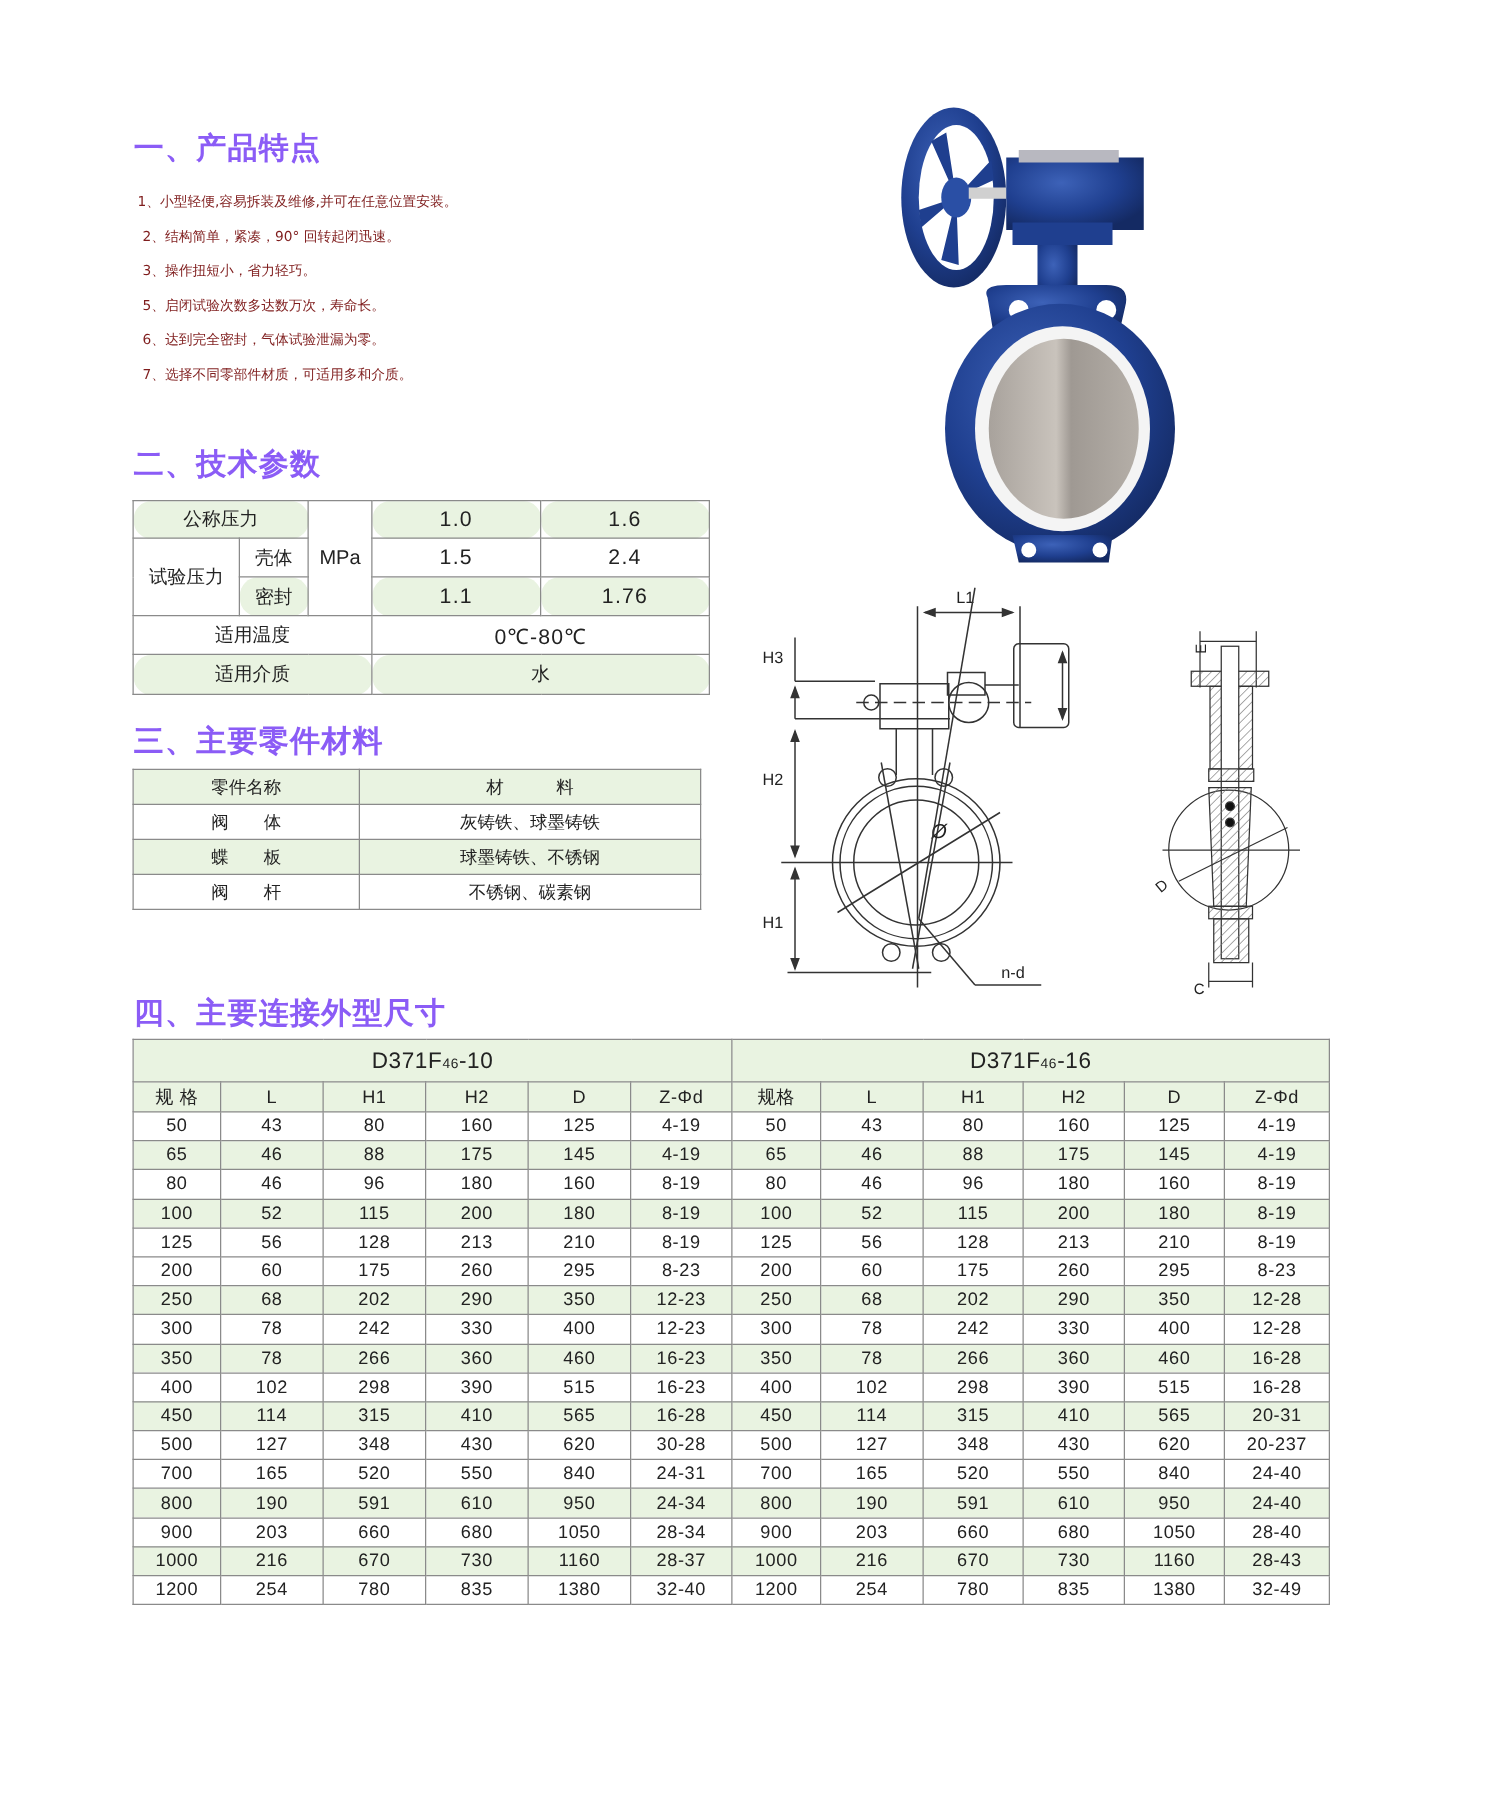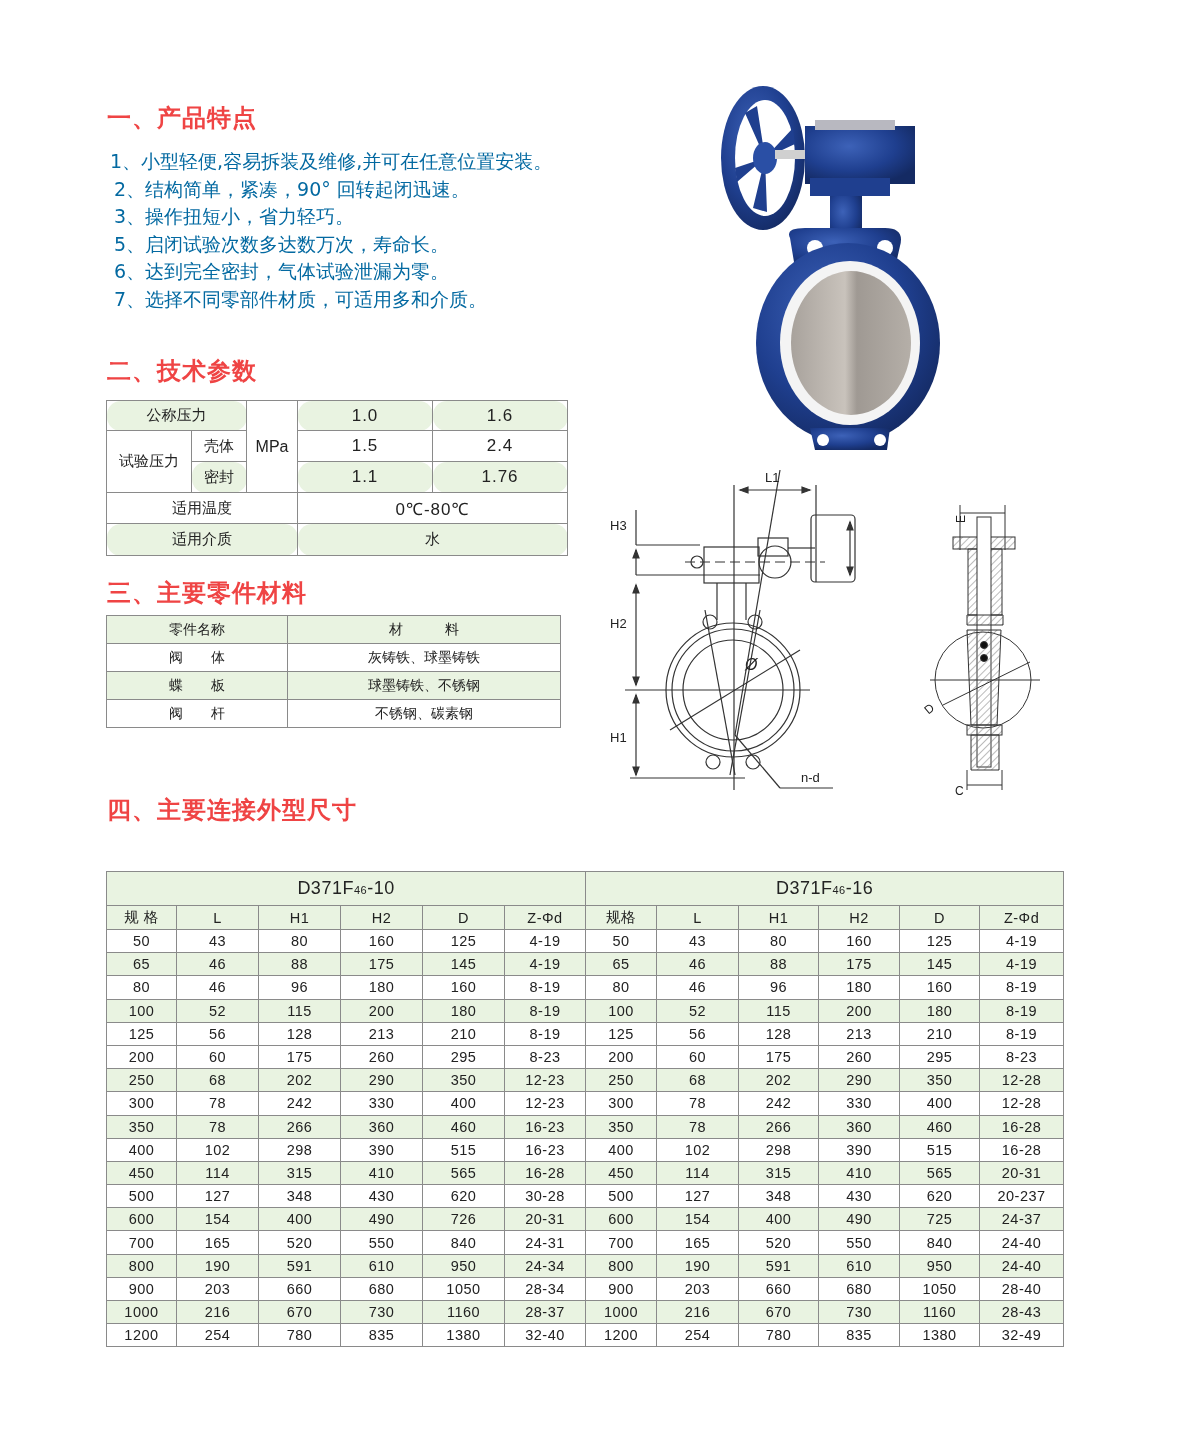--- a/index.html
+++ b/index.html
@@ -1,39 +1,39 @@
 <!DOCTYPE html>
 <html><head>
 <meta charset="utf-8">
 <style>
   * { box-sizing: border-box; margin: 0; padding: 0; }
   html, body { width: 1200px; height: 1450px; background: #ffffff; }
   body { position: relative; font-family: "DejaVu Sans", "Liberation Sans", sans-serif; color: #1a1a1a; overflow: hidden; }
 
   .section-title {
     position: absolute; left: 107px;
-    font-size: 24px; font-weight: bold; color: #ef4444; letter-spacing: 1px;
+    font-size: 24px; font-weight: bold; color: #8b5cf6; letter-spacing: 1px;
   }
 
   .features { position: absolute; left: 110px; top: 148px; width: 480px; }
-  .features li { list-style: none; font-size: 19px; height: 27.5px; line-height: 27.5px; color: #0369a1; white-space: nowrap; }
+  .features li { list-style: none; font-size: 11px; height: 27.5px; line-height: 27.5px; color: #7f1d1d; white-space: nowrap; }
 
   table { border-collapse: collapse; position: absolute; table-layout: fixed; }
   td { border: 1px solid #8a8a8a; text-align: center; vertical-align: middle; font-size: 15px; color: #222; }
   .g { background: #e9f3e1; }
   .w { background: #ffffff; }
 
   #tech { left: 106px; top: 400px; width: 455px; }
   #tech td { font-size: 15px; border-radius: 14px; }
   #tech .num { font-family: "Liberation Sans", sans-serif; font-size: 17px; letter-spacing: 1px; }
 
   #mat { left: 106px; top: 615px; width: 454px; }
   #mat td { height: 28px; font-size: 14px; }
 
-  #dims { left: 106px; top: 831px; width: 957px; margin-top: 40px; }
+  #dims { left: 106px; top: 831px; width: 957px; }
   #dims td { height: 23.2px; font-family: "Liberation Sans", sans-serif; font-size: 14.5px; letter-spacing: 0.5px; }
   #dims .model td { height: 34px; font-size: 18px; }
   #dims .model sub { font-size: 11px; vertical-align: baseline; }
   #dims .hdr td { height: 24px; }
 
   .photo { position: absolute; left: 715px; top: 78px; width: 240px; height: 385px; }
   .drawing1 { position: absolute; left: 605px; top: 470px; width: 265px; height: 330px; }
   .drawing2 { position: absolute; left: 905px; top: 495px; width: 150px; height: 305px; }
   svg text { font-family: "Liberation Sans", sans-serif; }
 </style>
@@ -309,34 +309,20 @@
         <td>348</td>
         <td>430</td>
         <td>620</td>
         <td>30-28</td>
         <td>500</td>
         <td>127</td>
         <td>348</td>
         <td>430</td>
         <td>620</td>
         <td>20-237</td>
-      </tr>
-      <tr class="g">
-        <td>600</td>
-        <td>154</td>
-        <td>400</td>
-        <td>490</td>
-        <td>726</td>
-        <td>20-31</td>
-        <td>600</td>
-        <td>154</td>
-        <td>400</td>
-        <td>490</td>
-        <td>725</td>
-        <td>24-37</td>
       </tr>
       <tr class="w">
         <td>700</td>
         <td>165</td>
         <td>520</td>
         <td>550</td>
         <td>840</td>
         <td>24-31</td>
         <td>700</td>
         <td>165</td>

